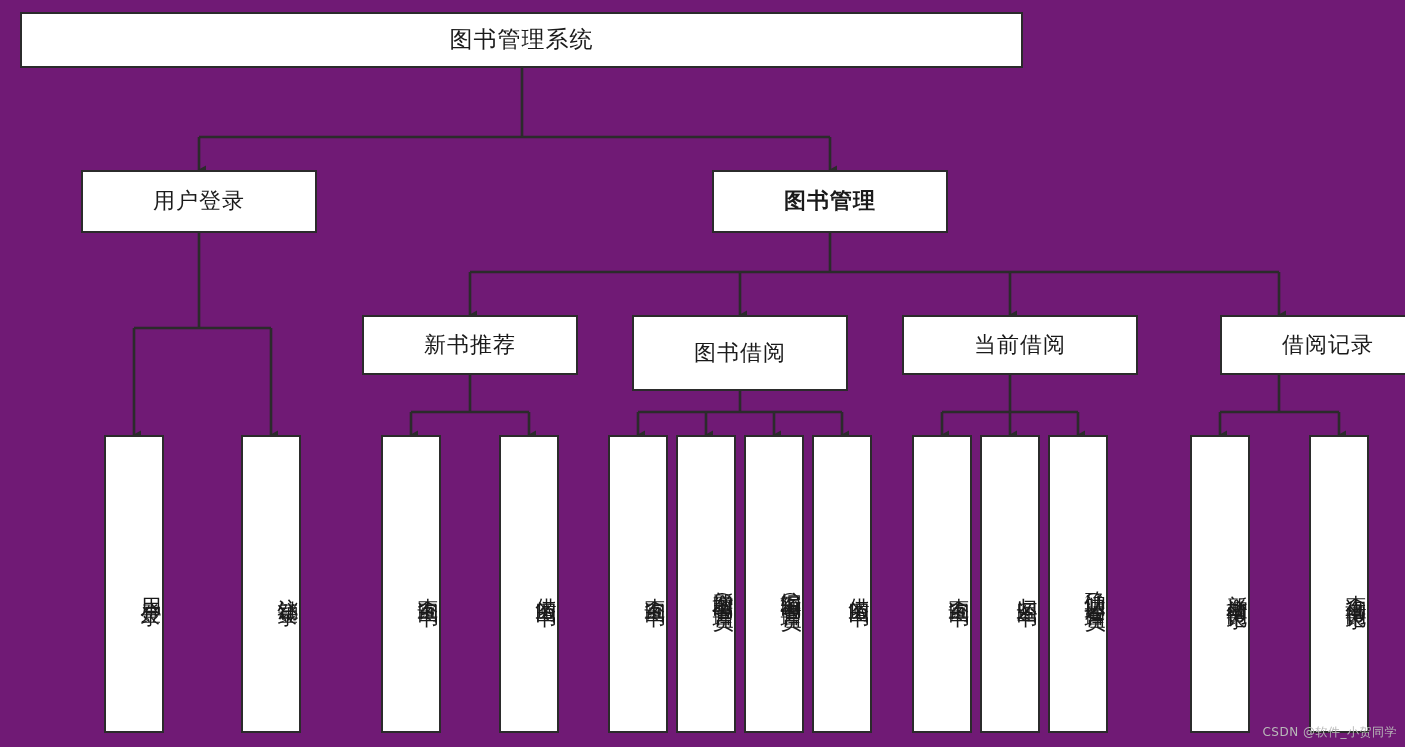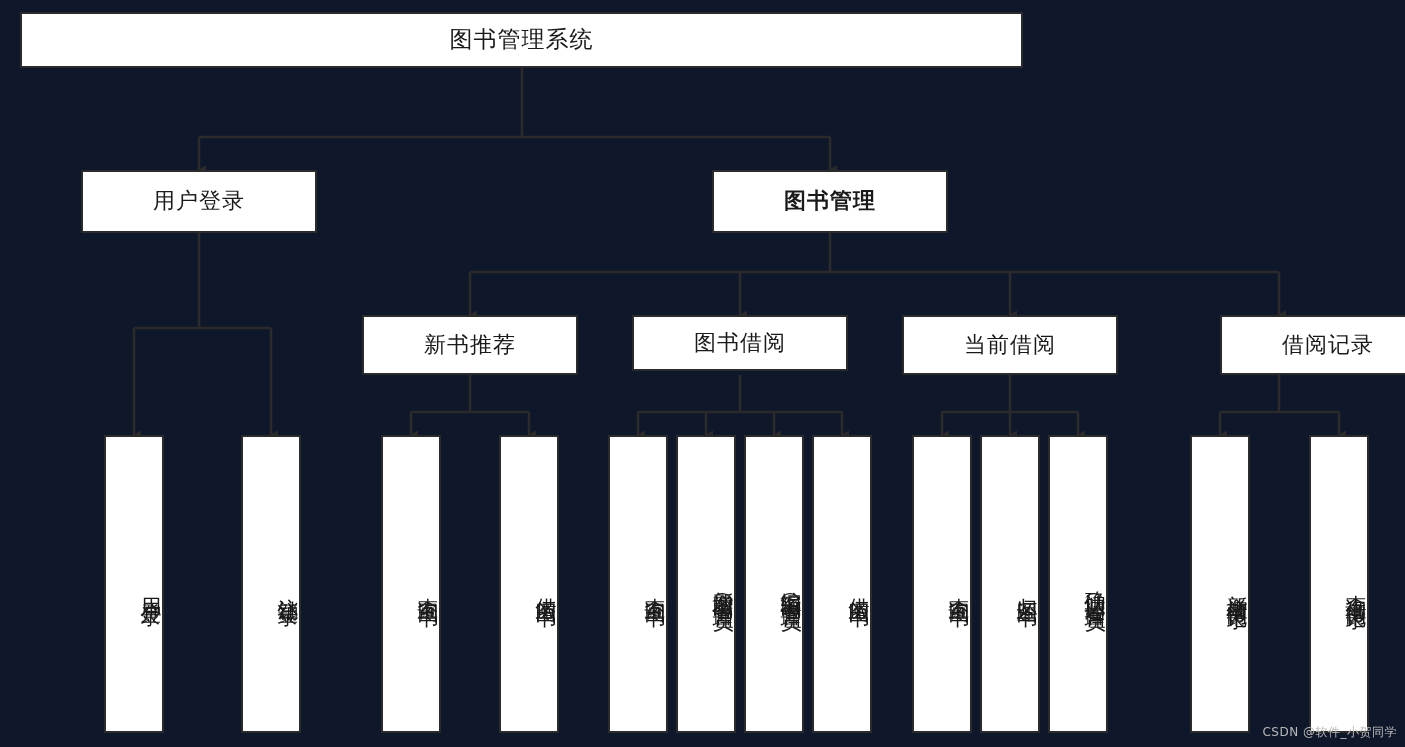--- a/index.html
+++ b/index.html
@@ -1,21 +1,21 @@
 <!DOCTYPE html>
 <html><head>
 <meta charset="utf-8">
 <style>
   html,body{margin:0;padding:0;background:#ffffff;}
   body{
     width:1405px;height:747px;overflow:hidden;
     font-family:"DejaVu Sans","Liberation Sans",sans-serif;
     color:#1a1a1a;
   }
-  #stage{position:relative;width:1405px;height:747px;background:#0f172a;}
+  #stage{position:relative;width:1405px;height:747px;background:#701a75;}
   svg#wires{position:absolute;left:0;top:0;width:1405px;height:747px;}
 
   .node{
     position:absolute;
     box-sizing:border-box;
     background:#ffffff;
     border:2.5px solid #2b2b2b;
     display:flex;align-items:center;justify-content:center;
     text-align:center;
     color:#1a1a1a;
@@ -108,23 +108,23 @@
   </svg>
 
   <div class="node h root" style="left:20px;top:12px;width:1003px;height:56px;">图书管理系统</div>
 
   <div class="node h" style="left:81px;top:170px;width:236px;height:63px;">用户登录</div>
 
   <div class="node h" style="left:712px;top:170px;width:236px;height:63px;font-weight:bold;">图书管理</div>
 
   <div class="node h" style="left:362px;top:315px;width:216px;height:60px;">新书推荐</div>
 
-  <div class="node h" style="left:632px;top:315px;width:216px;height:56px;">图书借阅</div>
+  <div class="node h" style="left:632px;top:315px;width:216px;height:76px;">图书借阅</div>
 
-  <div class="node h" style="left:902px;top:315px;width:216px;height:60px;">当前借阅</div>
+  <div class="node h" style="left:902px;top:315px;width:236px;height:60px;">当前借阅</div>
 
   <div class="node h" style="left:1220px;top:315px;width:216px;height:60px;">借阅记录</div>
 
   <div class="node leaf" style="left:104px;top:435px;width:60px;height:298px;">
     <span class="vtxt">用户登录</span>
   </div>
   <div class="node leaf" style="left:241px;top:435px;width:60px;height:298px;">
     <span class="vtxt">注销登录</span>
   </div>
 

